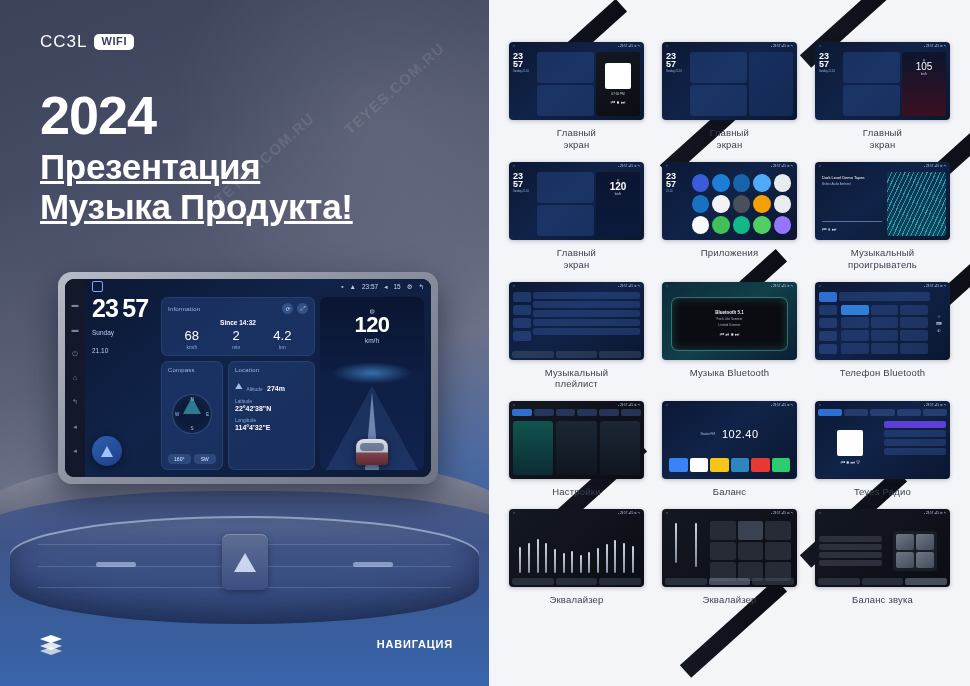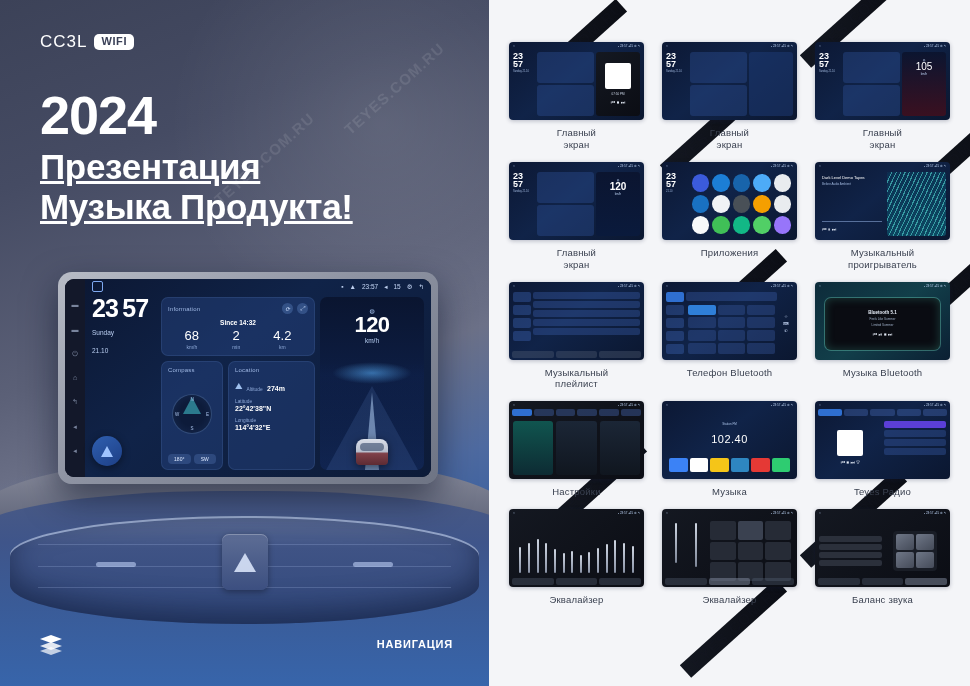--- a/index.html
+++ b/index.html
@@ -177,21 +177,21 @@
   .tmid{flex:1;display:flex;flex-direction:column;gap:2px;}
   .tcard{background:rgba(45,80,150,.4);border-radius:3px;flex:1;}
   .tright{width:44px;border-radius:3px;}
   .dk{background:linear-gradient(140deg,#141821,#0b0d14);}
   .appgrid{flex:1;display:grid;grid-template-columns:repeat(5,1fr);grid-auto-rows:1fr;gap:3px;padding:2px;}
   .app{border-radius:50%;}
   .eqbars{flex:1;display:flex;align-items:flex-end;justify-content:space-around;padding:4px 3px 10px;}
   .eqbars i{width:2px;background:linear-gradient(180deg,#cfd6e2,#8a93a6);border-radius:1px;}
   .kpad{flex:1;display:grid;grid-template-columns:repeat(3,1fr);gap:2px;padding:2px;}
   .key{background:rgba(60,95,170,.35);border-radius:2px;}
-  .radio-n{flex:1;display:flex;flex-direction:column;align-items:center;justify-content:center;color:#fff;gap:7px;}
+  .radio-n{flex:1;display:flex;flex-direction:row;align-items:center;justify-content:center;color:#fff;gap:7px;}
   .radio-n b{font-size:11px;font-weight:400;letter-spacing:.5px;}
   .radio-n s{font-size:3px;text-decoration:none;color:#a9c0e6;}
   .presets{display:flex;gap:2px;padding:0 3px 3px;}
   .presets i{flex:1;height:14px;border-radius:2px;}
   .bt-box{flex:1;margin:6px;border-radius:6px;background:#0a0c12;
     box-shadow:0 0 0 1px rgba(120,230,200,.35),0 0 10px rgba(80,220,190,.25) inset;
     display:flex;flex-direction:column;align-items:center;justify-content:center;color:#e6edf8;}
   .bt-box b{font-size:4.5px;} .bt-box s{font-size:3px;text-decoration:none;color:#9fb0c8;margin-top:2px;}
   .bt-ctrl{display:flex;gap:5px;margin-top:4px;font-size:5px;}
   .wave{flex:1;background:
@@ -602,20 +602,39 @@
             <div class="footer-tabs">
                 <i></i>
                 <i></i>
                 <i></i>
               </div>
           </div>
           <div class="cap">Музыкальный<br>плейлист</div>
         </div>
 
         <div class="cell">
+          <div class="thumb" style="background:linear-gradient(140deg,#0d2b3a,#123f4a 50%,#0b1f33)">
+            <div class="t-bar">
+                <span>⌂</span>
+                <span class="sp"></span>
+                <span>▪ 23:57 ◂15 ⚙ ↰</span>
+              </div>
+            <div class="t-body">
+              <div class="bt-box">
+                <b>Bluetooth 5.1</b>
+                <s>Feels Like Summer</s>
+                <s>Limited Summer</s>
+                <span class="bt-ctrl">⏮ ⏯ ⏹ ⏭</span>
+              </div>
+            </div>
+          </div>
+          <div class="cap">Музыка Bluetooth</div>
+        </div>
+
+        <div class="cell">
           <div class="thumb">
             <div class="t-bar">
                 <span>⌂</span>
                 <span class="sp"></span>
                 <span>▪ 23:57 ◂15 ⚙ ↰</span>
               </div>
             <div class="t-body">
               <div class="sidebar-mini">
                   <i style="background:#2f6fd0"></i>
                   <i></i>
@@ -642,39 +661,20 @@
               </div>
               <div style="width:14px;display:flex;flex-direction:column;gap:2px;justify-content:center;font-size:4px;color:#cfe0ff;align-items:center;">
                 <span>☆</span>
                 <span>⌨</span>
                 <span>✆</span>
               </div>
             </div>
           </div>
           <div class="cap">Телефон Bluetooth</div>
         </div>
-
-        <div class="cell">
-          <div class="thumb" style="background:linear-gradient(140deg,#0d2b3a,#123f4a 50%,#0b1f33)">
-            <div class="t-bar">
-                <span>⌂</span>
-                <span class="sp"></span>
-                <span>▪ 23:57 ◂15 ⚙ ↰</span>
-              </div>
-            <div class="t-body">
-              <div class="bt-box">
-                <b>Bluetooth 5.1</b>
-                <s>Feels Like Summer</s>
-                <s>Limited Summer</s>
-                <span class="bt-ctrl">⏮ ⏯ ⏹ ⏭</span>
-              </div>
-            </div>
-          </div>
-          <div class="cap">Музыка Bluetooth</div>
-        </div>
       </div>
 
       <div class="grow">
         <div class="cell">
           <div class="thumb dk">
             <div class="t-bar">
                 <span>⌂</span>
                 <span class="sp"></span>
                 <span>▪ 23:57 ◂15 ⚙ ↰</span>
               </div>
@@ -712,21 +712,21 @@
               <div class="presets">
                 <i style="background:#3b82f6"></i>
                   <i style="background:#fff"></i>
                   <i style="background:#f5c518"></i>
                 <i style="background:#2e86c1"></i>
                   <i style="background:#e53935"></i>
                   <i style="background:#2ecc71"></i>
               </div>
             </div>
           </div>
-          <div class="cap">Музыка</div>
+          <div class="cap">Баланс</div>
         </div>
 
         <div class="cell">
           <div class="thumb">
             <div class="t-bar">
                 <span>⌂</span>
                 <span class="sp"></span>
                 <span>▪ 23:57 ◂15 ⚙ ↰</span>
               </div>
             <div class="tabs-row">

